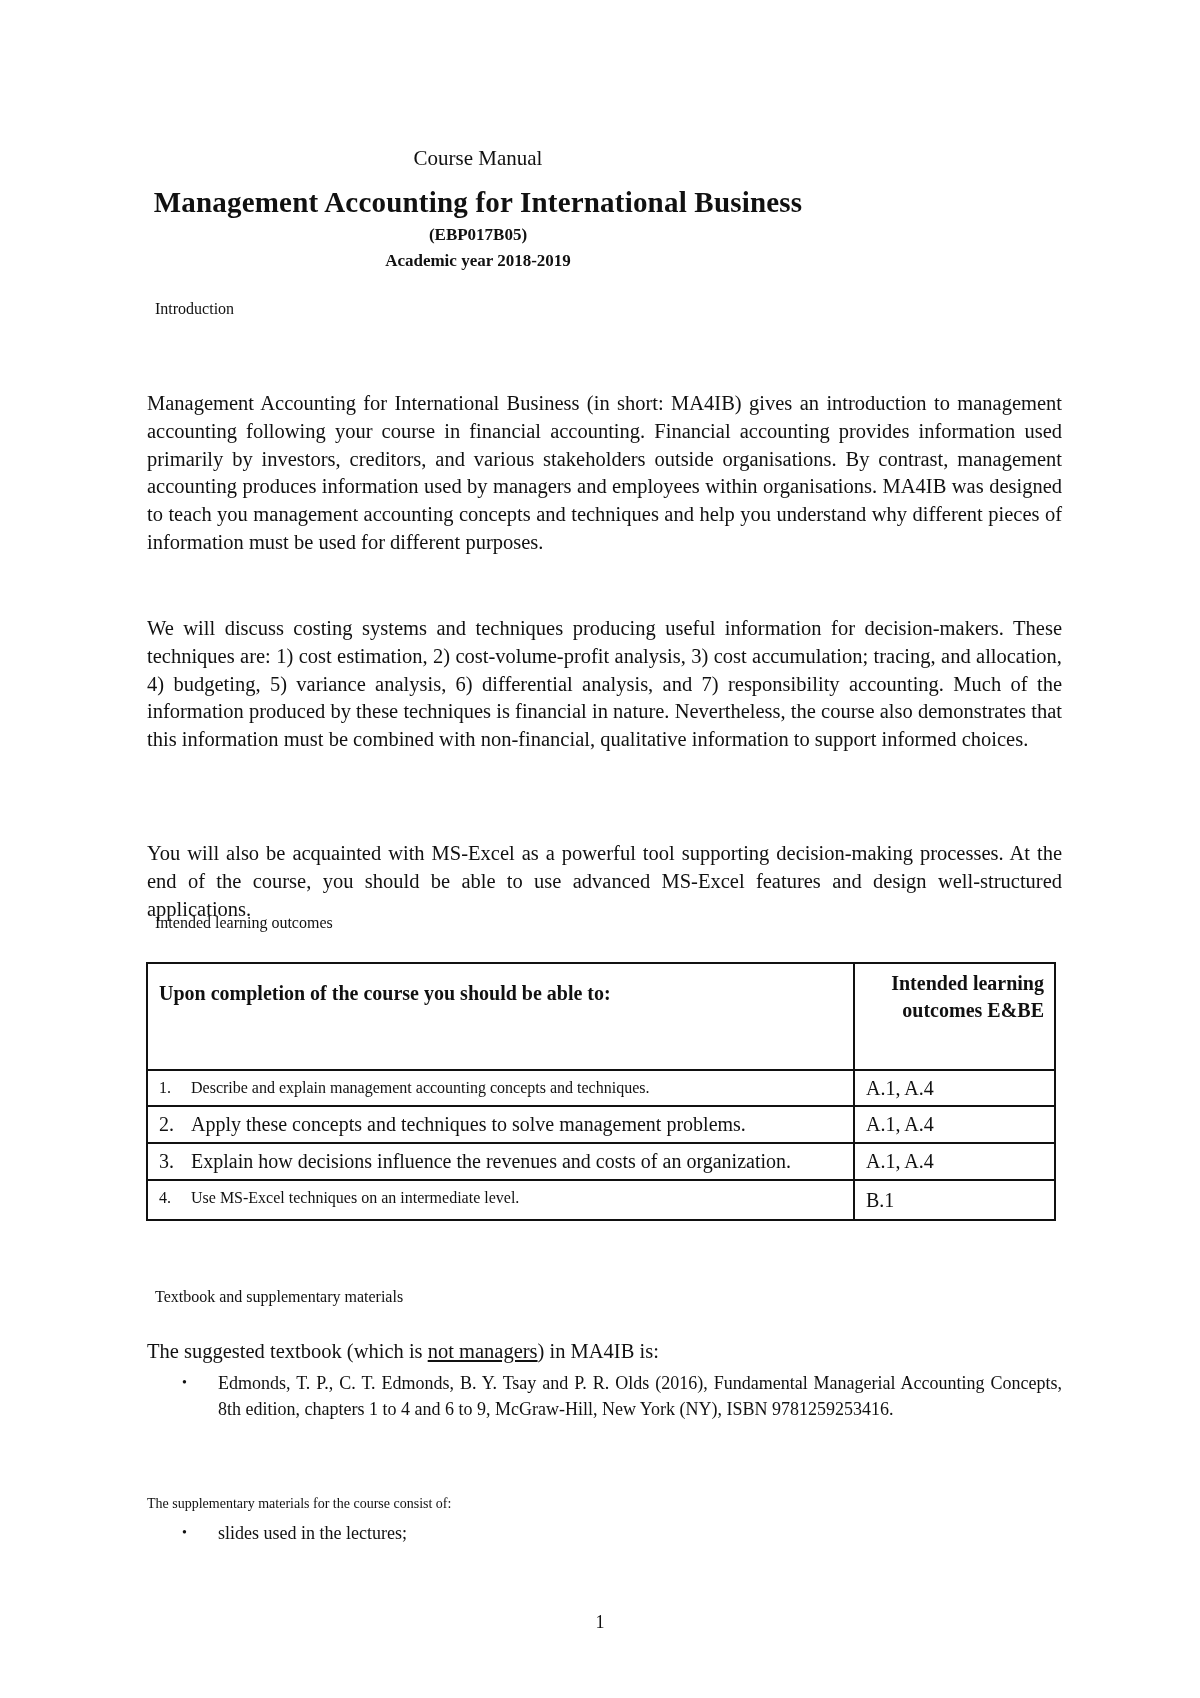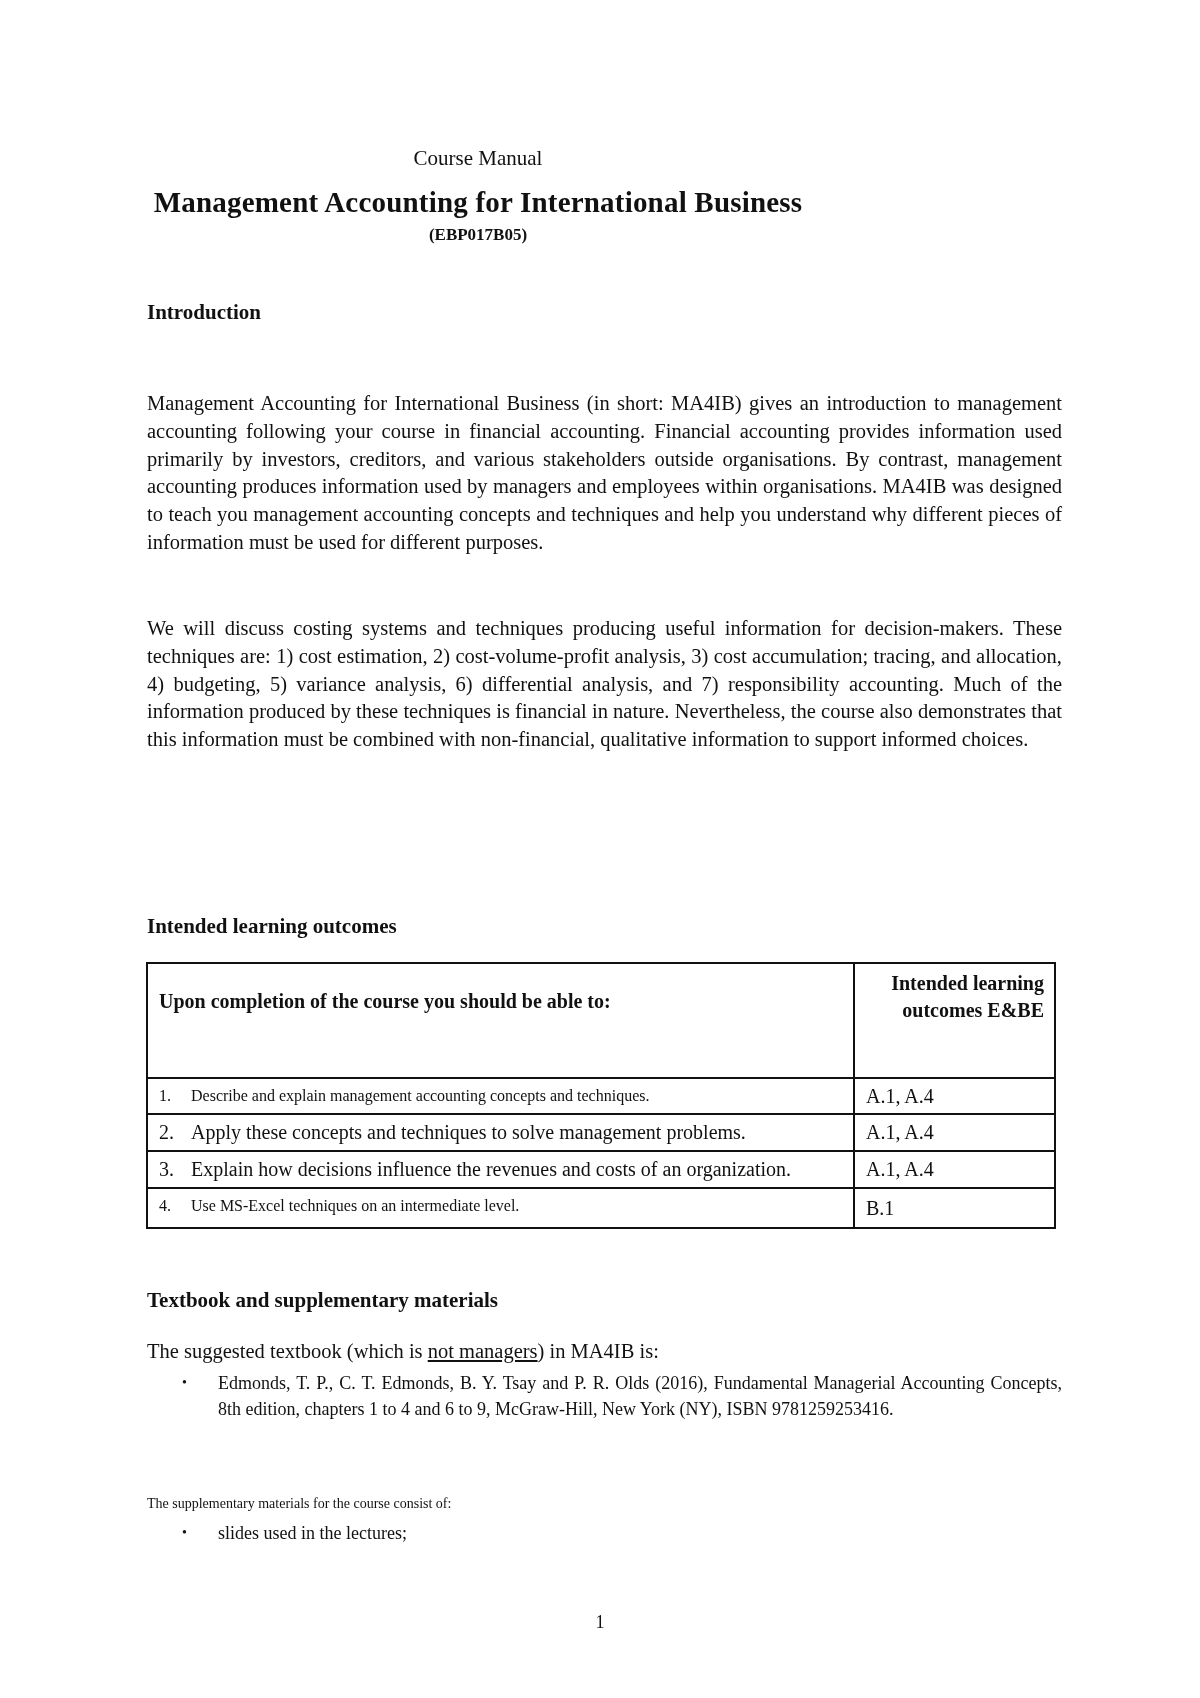--- a/index.html
+++ b/index.html
@@ -4,33 +4,33 @@
 <style>
   html, body { margin: 0; padding: 0; background: #ffffff; }
   body { width: 1200px; height: 1698px; position: relative; overflow: hidden;
          font-family: "Liberation Serif", "DejaVu Serif", serif; color: #111; }
   .page { position: absolute; left: 0; top: 0; width: 1200px; height: 1698px; }
   .center { position: absolute; left: 0; width: 956px; text-align: center; }
   .course-manual { top: 146px; font-size: 21px; }
   .main-title { top: 186px; font-size: 29px; font-weight: bold; letter-spacing: 0.2px; }
   .code { top: 225px; font-size: 17px; font-weight: bold; }
   .acad { top: 251px; font-size: 17px; font-weight: bold; }
-  .heading { position: absolute; left: 147px; font-size: 21px; font-weight: bold; }
+  .heading { position: absolute; left: 155px; font-size: 16px; font-weight: normal; }
   .para { position: absolute; left: 147px; width: 915px; font-size: 20.5px; line-height: 27.8px;
           text-align: justify; margin-top: 40px; }
   .para p { margin: 0; }
   #h-intro { top: 300px; }
   #p1 { top: 350px; }
   #p2 { top: 575px; }
   #p3 { top: 800px; }
   #h-ilo { top: 914px; }
   table.ilo { position: absolute; left: 146px; top: 962px; width: 910px; border-collapse: collapse; }
   table.ilo td, table.ilo th { border: 2px solid #111; vertical-align: top; padding: 4px 10px 4px 11px; }
   table.ilo th { font-weight: bold; text-align: left; font-size: 20px; line-height: 27px; }
-  table.ilo th.c1 { width: 684px; height: 85px; padding-top: 24px; }
+  table.ilo th.c1 { width: 684px; height: 85px; padding-top: 16px; }
   table.ilo th.c2 { padding-top: 6px; text-align: right; }
   table.ilo td.num-cell { font-size: 16px; line-height: 26px; }
   table.ilo td.big { font-size: 20px; line-height: 27px; }
   table.ilo td.code-cell { font-size: 20px; vertical-align: middle; }
   .itm { display: flex; text-align: justify; }
   .itm .n { width: 32px; flex: none; }
   .itm .t { flex: 1; }
   #h-text { top: 1288px; }
   #p-suggested { position: absolute; left: 147px; top: 1340px; font-size: 20.5px; }
   .u { text-decoration: underline; }
@@ -43,27 +43,31 @@
   #bl2 { top: 1520px; }
   .page-num { position: absolute; left: 0; width: 1200px; top: 1612px; text-align: center; font-size: 18px; }
 </style>
 </head>
 <body>
 
 <div class="page">
   <div class="center course-manual">Course Manual</div>
   <div class="center main-title">Management Accounting for International Business</div>
   <div class="center code">(EBP017B05)</div>
+  <div class="center acad">Academic year 2018-2019</div>
 
   <div class="heading" id="h-intro">Introduction</div>
   <div class="para" id="p1">
       <p>Management Accounting for International Business (in short: MA4IB) gives an introduction to management accounting following your course in financial accounting. Financial accounting provides information used primarily by investors, creditors, and various stakeholders outside organisations. By contrast, management accounting produces information used by managers and employees within organisations. MA4IB was designed to teach you management accounting concepts and techniques and help you understand why different pieces of information must be used for different purposes.</p>
     </div>
   <div class="para" id="p2">
       <p>We will discuss costing systems and techniques producing useful information for decision-makers. These techniques are: 1) cost estimation, 2) cost-volume-profit analysis, 3) cost accumulation; tracing, and allocation, 4) budgeting, 5) variance analysis, 6) differential analysis, and 7) responsibility accounting. Much of the information produced by these techniques is financial in nature. Nevertheless, the course also demonstrates that this information must be combined with non-financial, qualitative information to support informed choices.</p>
+    </div>
+  <div class="para" id="p3">
+      <p>You will also be acquainted with MS-Excel as a powerful tool supporting decision-making processes. At the end of the course, you should be able to use advanced MS-Excel features and design well-structured applications.</p>
     </div>
 
   <div class="heading" id="h-ilo">Intended learning outcomes</div>
 
   <table class="ilo">
     <tbody>
         <tr>
       <th class="c1">Upon completion of the course you should be able to:</th>
       <th class="c2">Intended learning outcomes E&amp;BE</th>
     </tr>

